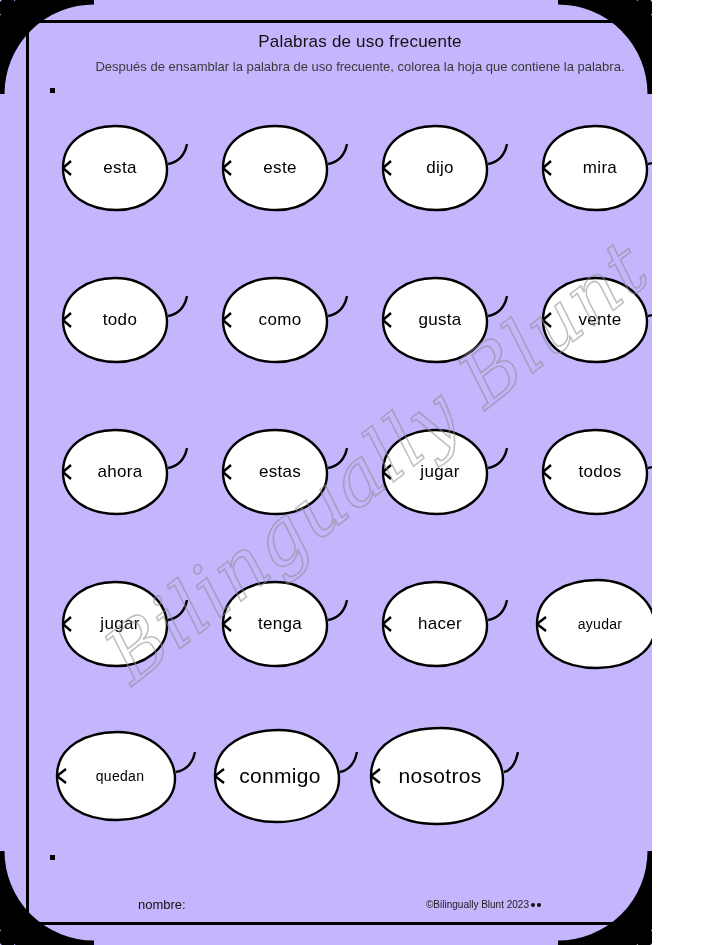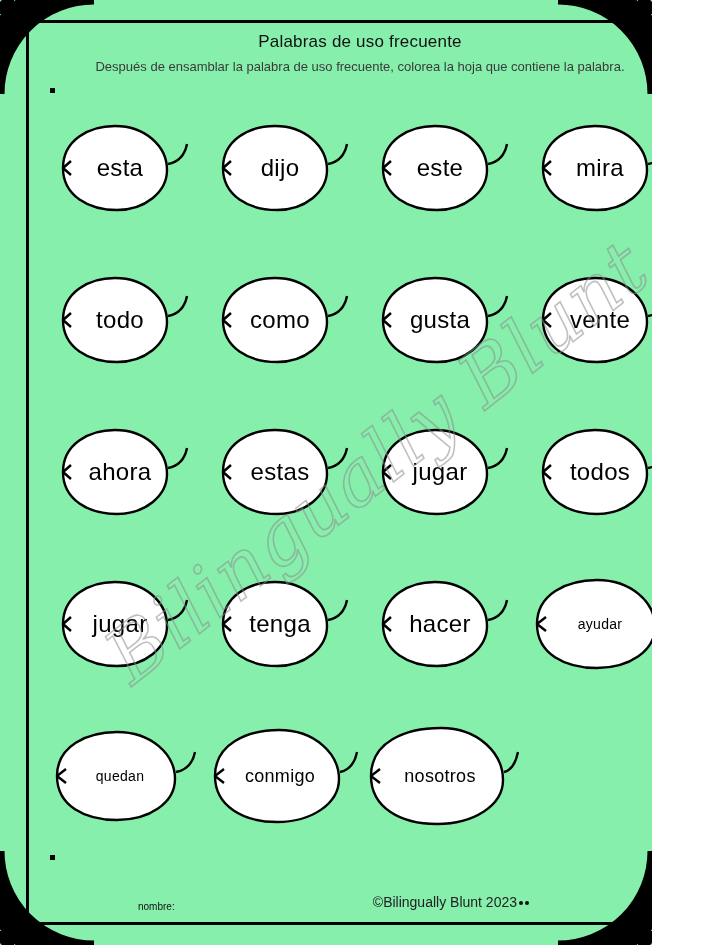--- a/index.html
+++ b/index.html
@@ -7,21 +7,21 @@
     padding: 0;
     background: #ffffff;
   }
   body {
     font-family: "Liberation Sans", sans-serif;
   }
   .page {
     position: relative;
     width: 652px;
     height: 945px;
-    background: #86efac;
+    background: #c4b5fd;
     overflow: hidden;
   }
 
   
   .corner {
     position: absolute;
     width: 120px;
     height: 120px;
     overflow: hidden;
   }
@@ -97,42 +97,42 @@
   }
   .leaf-word {
     position: absolute;
     left: 0;
     top: 0;
     width: 158px;
     height: 100px;
     display: flex;
     align-items: center;
     justify-content: center;
-    font-size: 24px;
+    font-size: 17px;
     color: #000;
     letter-spacing: .3px;
     font-weight: 400;
     pointer-events: none;
   }
   .leaf-word.small { font-size: 14px; }
-  .leaf-word.xsmall { font-size: 18px; }
+  .leaf-word.xsmall { font-size: 21px; }
 
   
   .footer-name {
     position: absolute;
     left: 138px;
     bottom: 33px;
+    font-size: 13px;
+    color: #111;
+  }
+  .footer-credit {
+    position: absolute;
+    right: 111px;
+    bottom: 35px;
     font-size: 10px;
-    color: #111;
-  }
-  .footer-credit {
-    position: absolute;
-    right: 123px;
-    bottom: 35px;
-    font-size: 14px;
     color: #222;
     text-align: right;
   }
   .footer-credit .sq {
     display: inline-block;
     width: 4px; height: 4px;
     background: #111;
     border-radius: 50%;
     margin-left: 2px;
     vertical-align: middle;
@@ -234,30 +234,30 @@
       </svg>
       <div class="leaf-word">esta</div>
     </div>
 
     <div class="leaf-cell">
       <svg class="leaf-svg" width="158" height="100" viewBox="0 0 158 100">
         <path d="M22,50 C22,22 48,8 74,8 C104,8 126,28 126,52 C126,74 104,92 76,92 C48,92 22,78 22,50 Z" fill="#fff" stroke="#000" stroke-width="2.4"></path>
         <path d="M22,50 L30,43 M22,50 L30,57" fill="none" stroke="#000" stroke-width="2.4"></path>
         <path d="M127,46 C138,44 144,36 146,26" fill="none" stroke="#000" stroke-width="2.4"></path>
       </svg>
+      <div class="leaf-word">este</div>
+    </div>
+
+    <div class="leaf-cell">
+      <svg class="leaf-svg" width="158" height="100" viewBox="0 0 158 100">
+        <path d="M22,50 C22,22 48,8 74,8 C104,8 126,28 126,52 C126,74 104,92 76,92 C48,92 22,78 22,50 Z" fill="#fff" stroke="#000" stroke-width="2.4"></path>
+        <path d="M22,50 L30,43 M22,50 L30,57" fill="none" stroke="#000" stroke-width="2.4"></path>
+        <path d="M127,46 C138,44 144,36 146,26" fill="none" stroke="#000" stroke-width="2.4"></path>
+      </svg>
       <div class="leaf-word">dijo</div>
-    </div>
-
-    <div class="leaf-cell">
-      <svg class="leaf-svg" width="158" height="100" viewBox="0 0 158 100">
-        <path d="M22,50 C22,22 48,8 74,8 C104,8 126,28 126,52 C126,74 104,92 76,92 C48,92 22,78 22,50 Z" fill="#fff" stroke="#000" stroke-width="2.4"></path>
-        <path d="M22,50 L30,43 M22,50 L30,57" fill="none" stroke="#000" stroke-width="2.4"></path>
-        <path d="M127,46 C138,44 144,36 146,26" fill="none" stroke="#000" stroke-width="2.4"></path>
-      </svg>
-      <div class="leaf-word">este</div>
     </div>
 
     <div class="leaf-cell">
       <svg class="leaf-svg" width="158" height="100" viewBox="0 0 158 100">
         <path d="M22,50 C22,22 48,8 74,8 C104,8 126,28 126,52 C126,74 104,92 76,92 C48,92 22,78 22,50 Z" fill="#fff" stroke="#000" stroke-width="2.4"></path>
         <path d="M22,50 L30,43 M22,50 L30,57" fill="none" stroke="#000" stroke-width="2.4"></path>
         <path d="M127,46 C138,44 144,36 146,26" fill="none" stroke="#000" stroke-width="2.4"></path>
       </svg>
       <div class="leaf-word">mira</div>
     </div>

